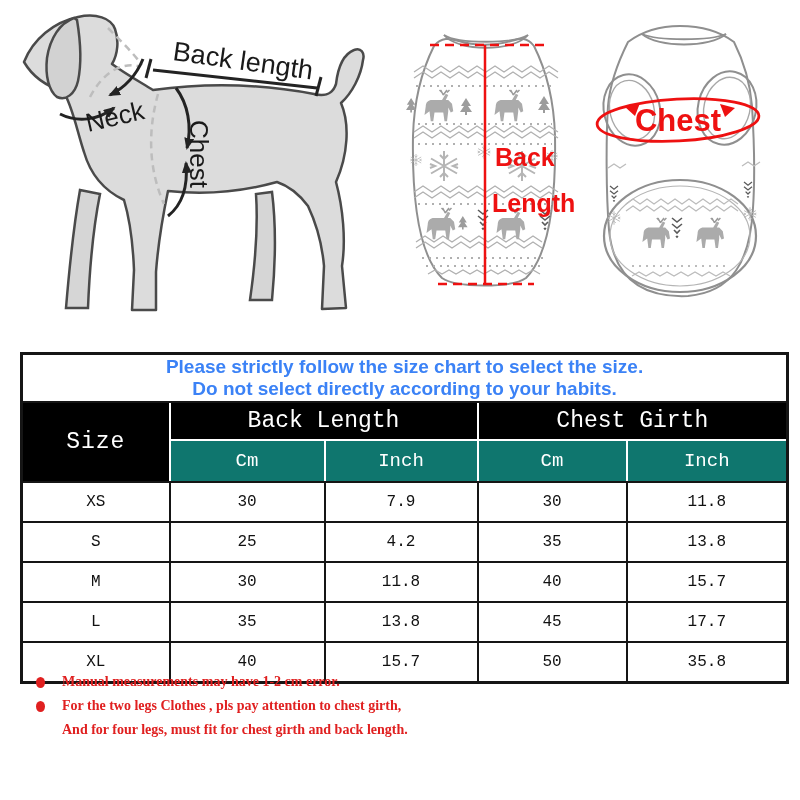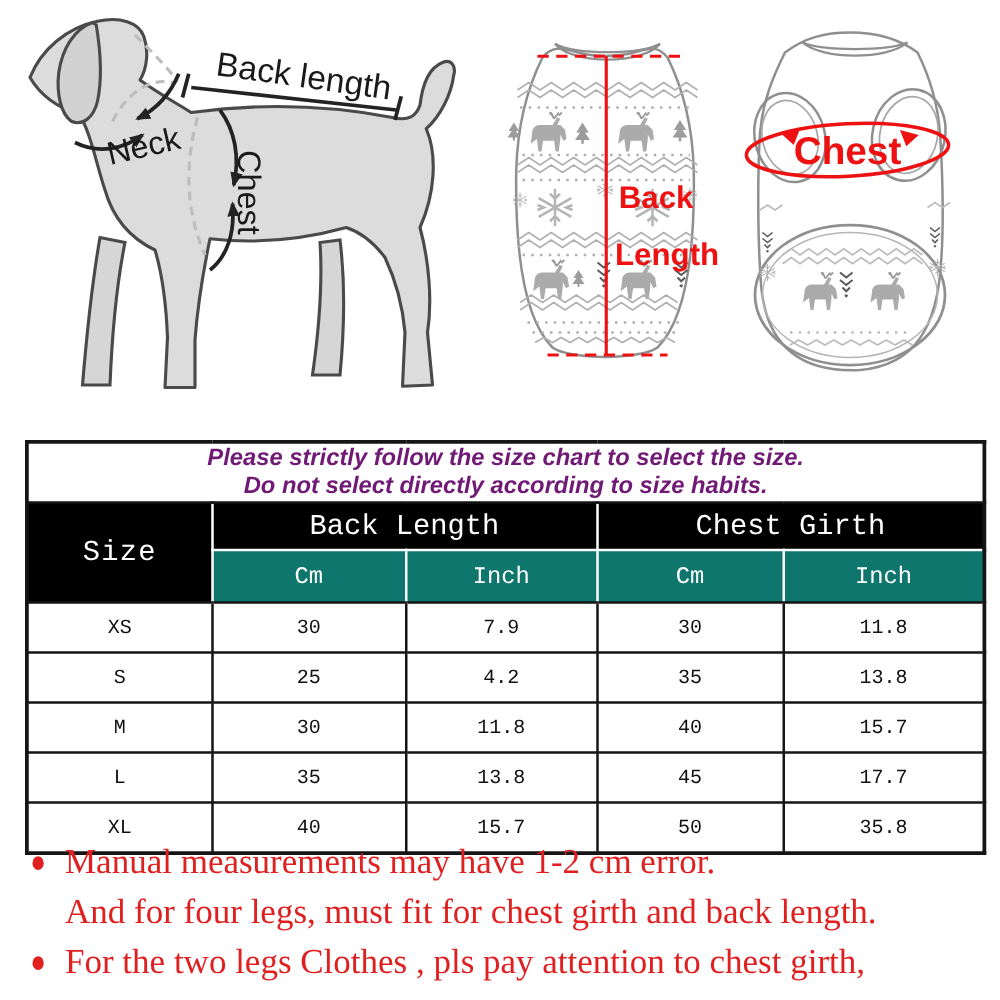--- a/index.html
+++ b/index.html
@@ -19,22 +19,22 @@
     font-family:"Liberation Sans",sans-serif;font-weight:bold;font-size:19px;line-height:22px;}
   .notice-line1,.notice-line2{display:block;}
   tr.grp th{background:#000;color:#fff;border:2px solid #fff;font-weight:normal;
     font-size:23px;height:36px;}
   tr.units th{background:#0f766e;color:#fff;border:2px solid #fff;font-weight:normal;
     font-size:19px;height:40px;border-bottom:2px solid #151515;}
   th.size-head{border-bottom:2px solid #151515 !important;font-size:23px;letter-spacing:1px;}
   tbody td{border:2px solid #151515;font-size:16px;height:38px;color:#111;}
 
   
-  .notes{position:absolute;left:20px;top:674px;width:750px;
-    font-family:"Liberation Serif",serif;font-weight:normal;font-size:28px;}
+  .notes{position:absolute;left:30px;top:674px;width:750px;
+    font-family:"Liberation Serif",serif;font-weight:bold;font-size:14px;}
   .note-line{display:flex;align-items:center;margin-bottom:8px;}
   .note-dot{flex:0 0 auto;width:9px;height:11px;border-radius:50%;margin:0 17px 0 6px;}
   .note-cont{padding-left:32px;}
 </style>
 </head>
 <body>
 
 <div class="page">
 
   <svg class="dog-svg" width="396" height="338" viewBox="0 0 396 338">
@@ -198,23 +198,23 @@
   <table class="size-table">
     <colgroup>
       <col style="width:148px">
         <col style="width:155px">
         <col style="width:153px">
       <col style="width:149px">
         <col style="width:161px">
     </colgroup>
     <thead>
       <tr>
-        <th class="notice-cell" colspan="5" style="color:#701a75;font-style:italic;">
+        <th class="notice-cell" colspan="5" style="color:#3b82f6;">
           <span class="notice-line1">Please strictly follow the size chart to select the size.</span>
-          <span class="notice-line2">Do not select directly according to size habits.</span>
+          <span class="notice-line2">Do not select directly according to your habits.</span>
         </th>
       </tr>
       <tr class="grp">
         <th class="size-head" rowspan="2">Size</th>
         <th colspan="2">Back Length</th>
         <th colspan="2">Chest Girth</th>
       </tr>
       <tr class="units">
         <th>Cm</th>
         <th>Inch</th>
@@ -259,22 +259,22 @@
         <td>35.8</td>
       </tr>
     </tbody>
   </table>
 
   <div class="notes" style="color:#e02020;">
     <div class="note-line">
       <span class="note-dot" style="background:#e02020;"></span>
       <span>Manual measurements may have 1-2 cm error.</span>
     </div>
-    <div class="note-line note-cont">
-      <span>And for four legs, must fit for chest girth and back length.</span>
-    </div>
     <div class="note-line">
       <span class="note-dot" style="background:#e02020;"></span>
       <span>For the two legs Clothes , pls pay attention to chest girth,</span>
     </div>
+    <div class="note-line note-cont">
+      <span>And for four legs, must fit for chest girth and back length.</span>
+    </div>
   </div>
 
 </div>
 
 </body></html>

